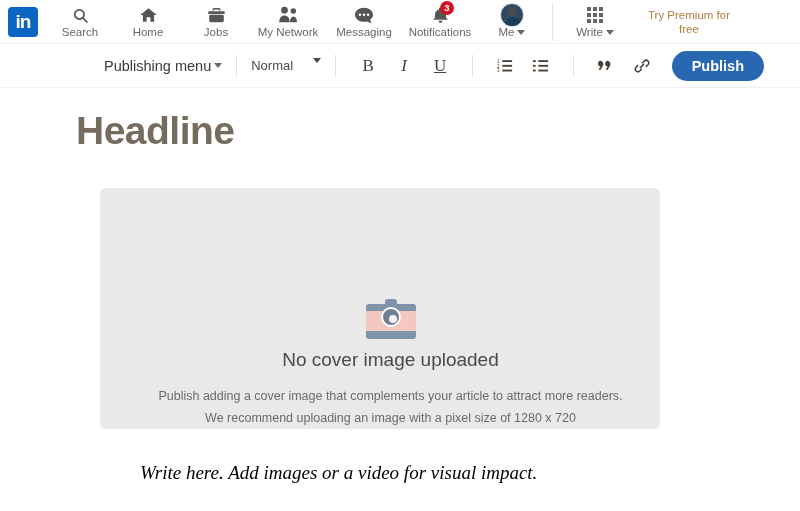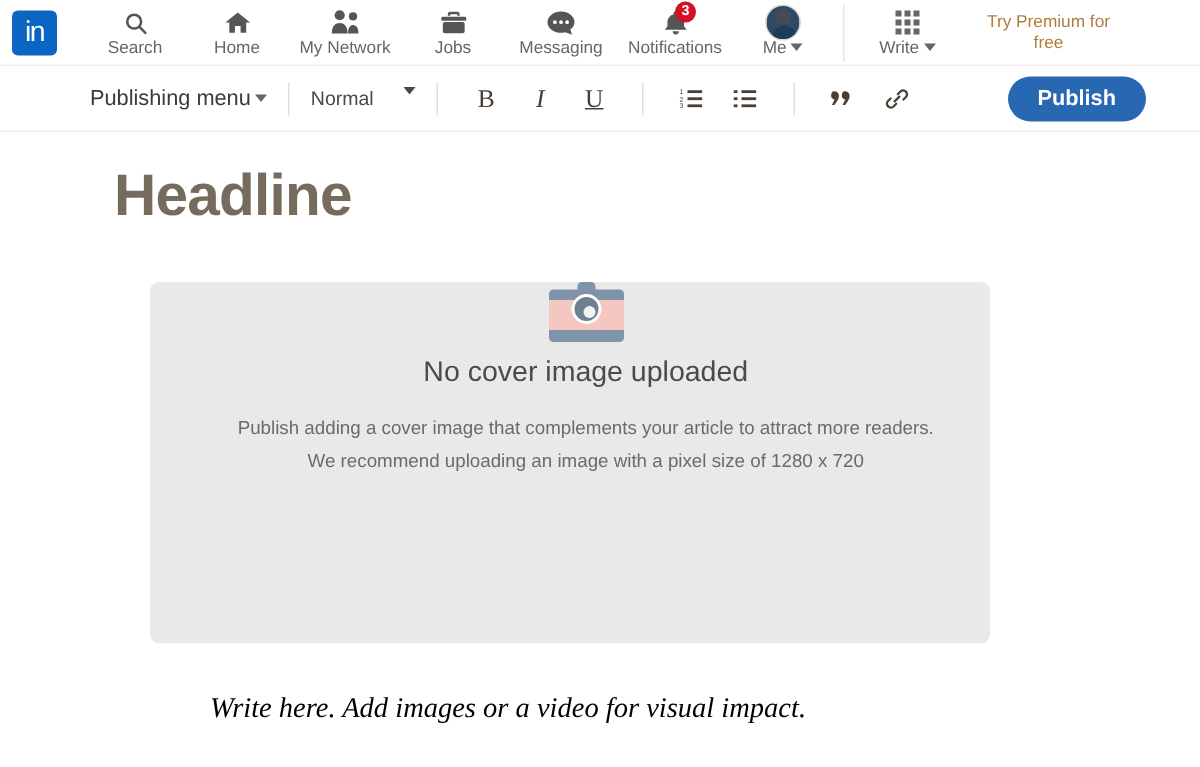--- a/index.html
+++ b/index.html
@@ -18,26 +18,26 @@
     align-items: center;
     background: #ffffff;
     border-bottom: 1px solid #f0f0f0;
     padding-left: 8px;
   }
   .logo {
     width: 30px; height: 30px;
     background: #0a66c2;
     border-radius: 4px;
     color: #ffffff;
-    font-weight: normal;
+    font-weight: bold;
     font-size: 19px;
     line-height: 30px;
     text-align: center;
     letter-spacing: -1px;
-    margin-right: 18px;
+    margin-right: 8px;
     flex: none;
   }
   .navitem {
     width: 68px;
     height: 44px;
     display: flex;
     flex-direction: column;
     align-items: center;
     justify-content: center;
     gap: 1px;
@@ -121,21 +121,21 @@
     margin-left: 12px;
     flex: none;
   }
 
   
   .toolbar {
     height: 44px;
     display: flex;
     align-items: center;
     border-bottom: 1px solid #efefef;
-    padding-left: 60px;
+    padding-left: 104px;
   }
   .pubmenu {
     font-size: 14.5px;
     color: #3a3a3a;
     display: flex;
     align-items: center;
     white-space: nowrap;
   }
   .tsep {
     width: 1px; height: 22px;
@@ -198,21 +198,21 @@
   }
   .cover {
     margin: 32px 0 0 100px;
     width: 560px;
     height: 241px;
     background: #e9e9e9;
     border-radius: 6px;
     display: flex;
     flex-direction: column;
     align-items: center;
-    justify-content: flex-start;
+    justify-content: flex-end;
     padding-left: 21px;
   }
   .camera {
     width: 50px; height: 40px;
     position: relative;
     margin-bottom: 10px;
   }
   .cam-body {
     position: absolute;
     left: 0; top: 5px;
@@ -287,41 +287,41 @@
 
   <div class="navitem">
     <span class="glyph">
       <svg width="19" height="18" viewBox="0 0 24 24" fill="#555">
         <path d="M12 3 L23 12 L19.5 12 L19.5 21 L14.5 21 L14.5 15 L9.5 15 L9.5 21 L4.5 21 L4.5 12 L1 12 Z"></path>
       </svg>
     </span>
     <span class="lbl">Home</span>
   </div>
 
+  <div class="navitem">
+    <span class="glyph">
+      <svg width="19" height="18" viewBox="0 0 24 22" fill="#555">
+        <path d="M9 2 h6 a2 2 0 0 1 2 2 v1.4 h-2 V4 H9 v1.4 H7 V4 a2 2 0 0 1 2-2 z"></path>
+        <rect x="1.5" y="6.2" width="21" height="3.4" rx="1.2"></rect>
+        <rect x="2.8" y="10.6" width="18.4" height="9.4" rx="1.6"></rect>
+      </svg>
+    </span>
+    <span class="lbl">Jobs</span>
+  </div>
+
   <div class="navitem wide">
     <span class="glyph">
       <svg width="21" height="18" viewBox="0 0 26 22" fill="#555">
         <circle cx="8" cy="5" r="4.2"></circle>
           <circle cx="19" cy="6" r="3.4"></circle>
         <path d="M1.5 20 C1.5 14 4.5 11.5 8 11.5 C11.5 11.5 14.5 14 14.5 20 Z"></path>
         <path d="M14.8 20 C14.9 15.8 16.5 13 19 13 C21.5 13 23.5 15.3 23.5 20 Z"></path>
       </svg>
     </span>
     <span class="lbl">My Network</span>
-  </div>
-
-  <div class="navitem">
-    <span class="glyph">
-      <svg width="19" height="18" viewBox="0 0 24 22" fill="#555">
-        <path d="M9 2 h6 a2 2 0 0 1 2 2 v1.4 h-2 V4 H9 v1.4 H7 V4 a2 2 0 0 1 2-2 z"></path>
-        <rect x="1.5" y="6.2" width="21" height="3.4" rx="1.2"></rect>
-        <rect x="2.8" y="10.6" width="18.4" height="9.4" rx="1.6"></rect>
-      </svg>
-    </span>
-    <span class="lbl">Jobs</span>
   </div>
 
   <div class="navitem wide">
     <span class="glyph">
       <svg width="20" height="18" viewBox="0 0 24 22" fill="#555">
         <path d="M12 2 C5.9 2 1 5.9 1 10.7 C1 15.5 5.9 19.4 12 19.4 C13.2 19.4 14.4 19.2 15.5 18.9 L21 21 L19.6 16.6 C21.7 15.1 23 13 23 10.7 C23 5.9 18.1 2 12 2 Z"></path>
         <circle cx="7" cy="10.7" r="1.5" fill="#fff"></circle>
           <circle cx="12" cy="10.7" r="1.5" fill="#fff"></circle>
           <circle cx="17" cy="10.7" r="1.5" fill="#fff"></circle>
       </svg>

